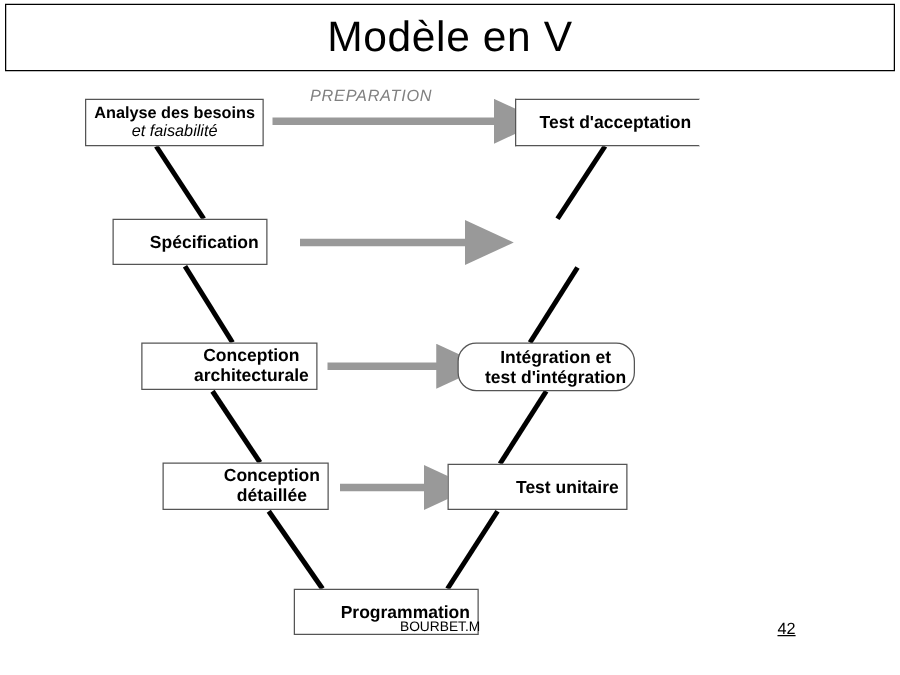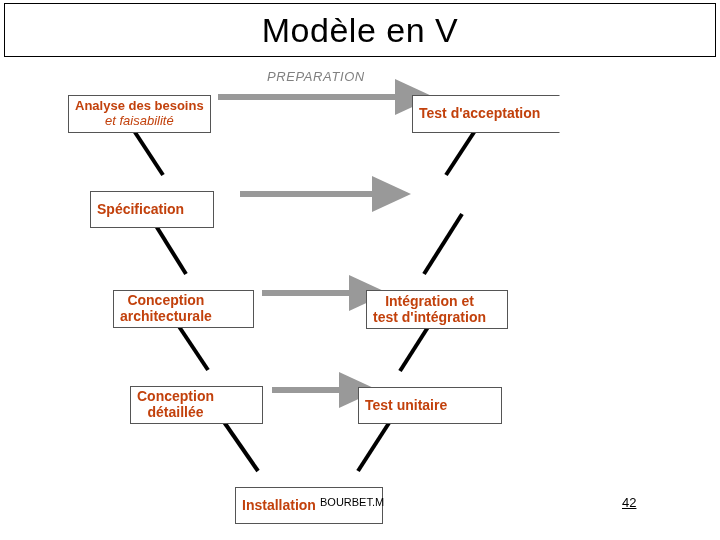--- a/index.html
+++ b/index.html
@@ -58,59 +58,57 @@
   }
 
   
   .node {
     position: absolute;
     box-sizing: border-box;
     border: 1px solid #555555;
     background: #ffffff;
     display: flex;
     align-items: center;
-    justify-content: flex-start;
+    justify-content: flex-end;
     text-align: center;
     font-weight: bold;
-    color: #c2410c;
+    color: #000000;
     line-height: 1.12;
     padding: 2px 6px;
     z-index: 3;
-    margin-top: 16px;
   }
   .node .l1 { display: block; }
   .node .l2 { display: block; font-weight: bold; }
 
   
   #node-analyse      { left: 68px;  top: 21px;  width: 143px; height: 38px; font-size: 13px; }
   #node-analyse .l2  { font-weight: normal; font-style: italic; }
   #node-specification{ left: 90px;  top: 117px; width: 124px; height: 37px; font-size: 14px; }
   #node-conception-arch { left: 113px; top: 216px; width: 141px; height: 38px; font-size: 14px; }
   #node-conception-det  { left: 130px; top: 312px; width: 133px; height: 38px; font-size: 14px; }
   #node-programmation   { left: 235px; top: 413px; width: 148px; height: 37px; font-size: 14px; }
 
   
   #node-acceptation  { left: 412px; top: 21px;  width: 148px; height: 38px; font-size: 14px;
                        border-right-color: #ffffff; }
   #node-installation { left: 390px; top: 117px; width: 143px; height: 39px; font-size: 14px; }
-  #node-integration  { left: 366px; top: 216px; width: 142px; height: 39px; font-size: 14px; }
+  #node-integration  { left: 366px; top: 216px; width: 142px; height: 39px; font-size: 14px; border-radius: 15px; }
   #node-unitaire     { left: 358px; top: 313px; width: 144px; height: 37px; font-size: 14px; }
 
   
   #preparation-label {
     position: absolute;
     left: 248px;
     top: 11px;
     font-size: 13px;
     font-style: italic;
     color: #808080;
     letter-spacing: 0.6px;
     white-space: nowrap;
     z-index: 3;
-    margin-left: 19px;
   }
 
   
   #footer-author {
     position: absolute;
     left: 320px;
     top: 496px;
     font-size: 11px;
     color: #000000;
     z-index: 4;
@@ -188,21 +186,21 @@
 
   <div class="node" id="node-conception-det">
     <div>
       <span class="l1">Conception</span>
       <span class="l2">détaillée</span>
     </div>
   </div>
 
   <div class="node" id="node-programmation">
     <div>
-      <span class="l1">Installation</span>
+      <span class="l1">Programmation</span>
     </div>
   </div>
 
   <div class="node" id="node-acceptation">
     <div>
       <span class="l1">Test d'acceptation</span>
     </div>
   </div>
 
 

